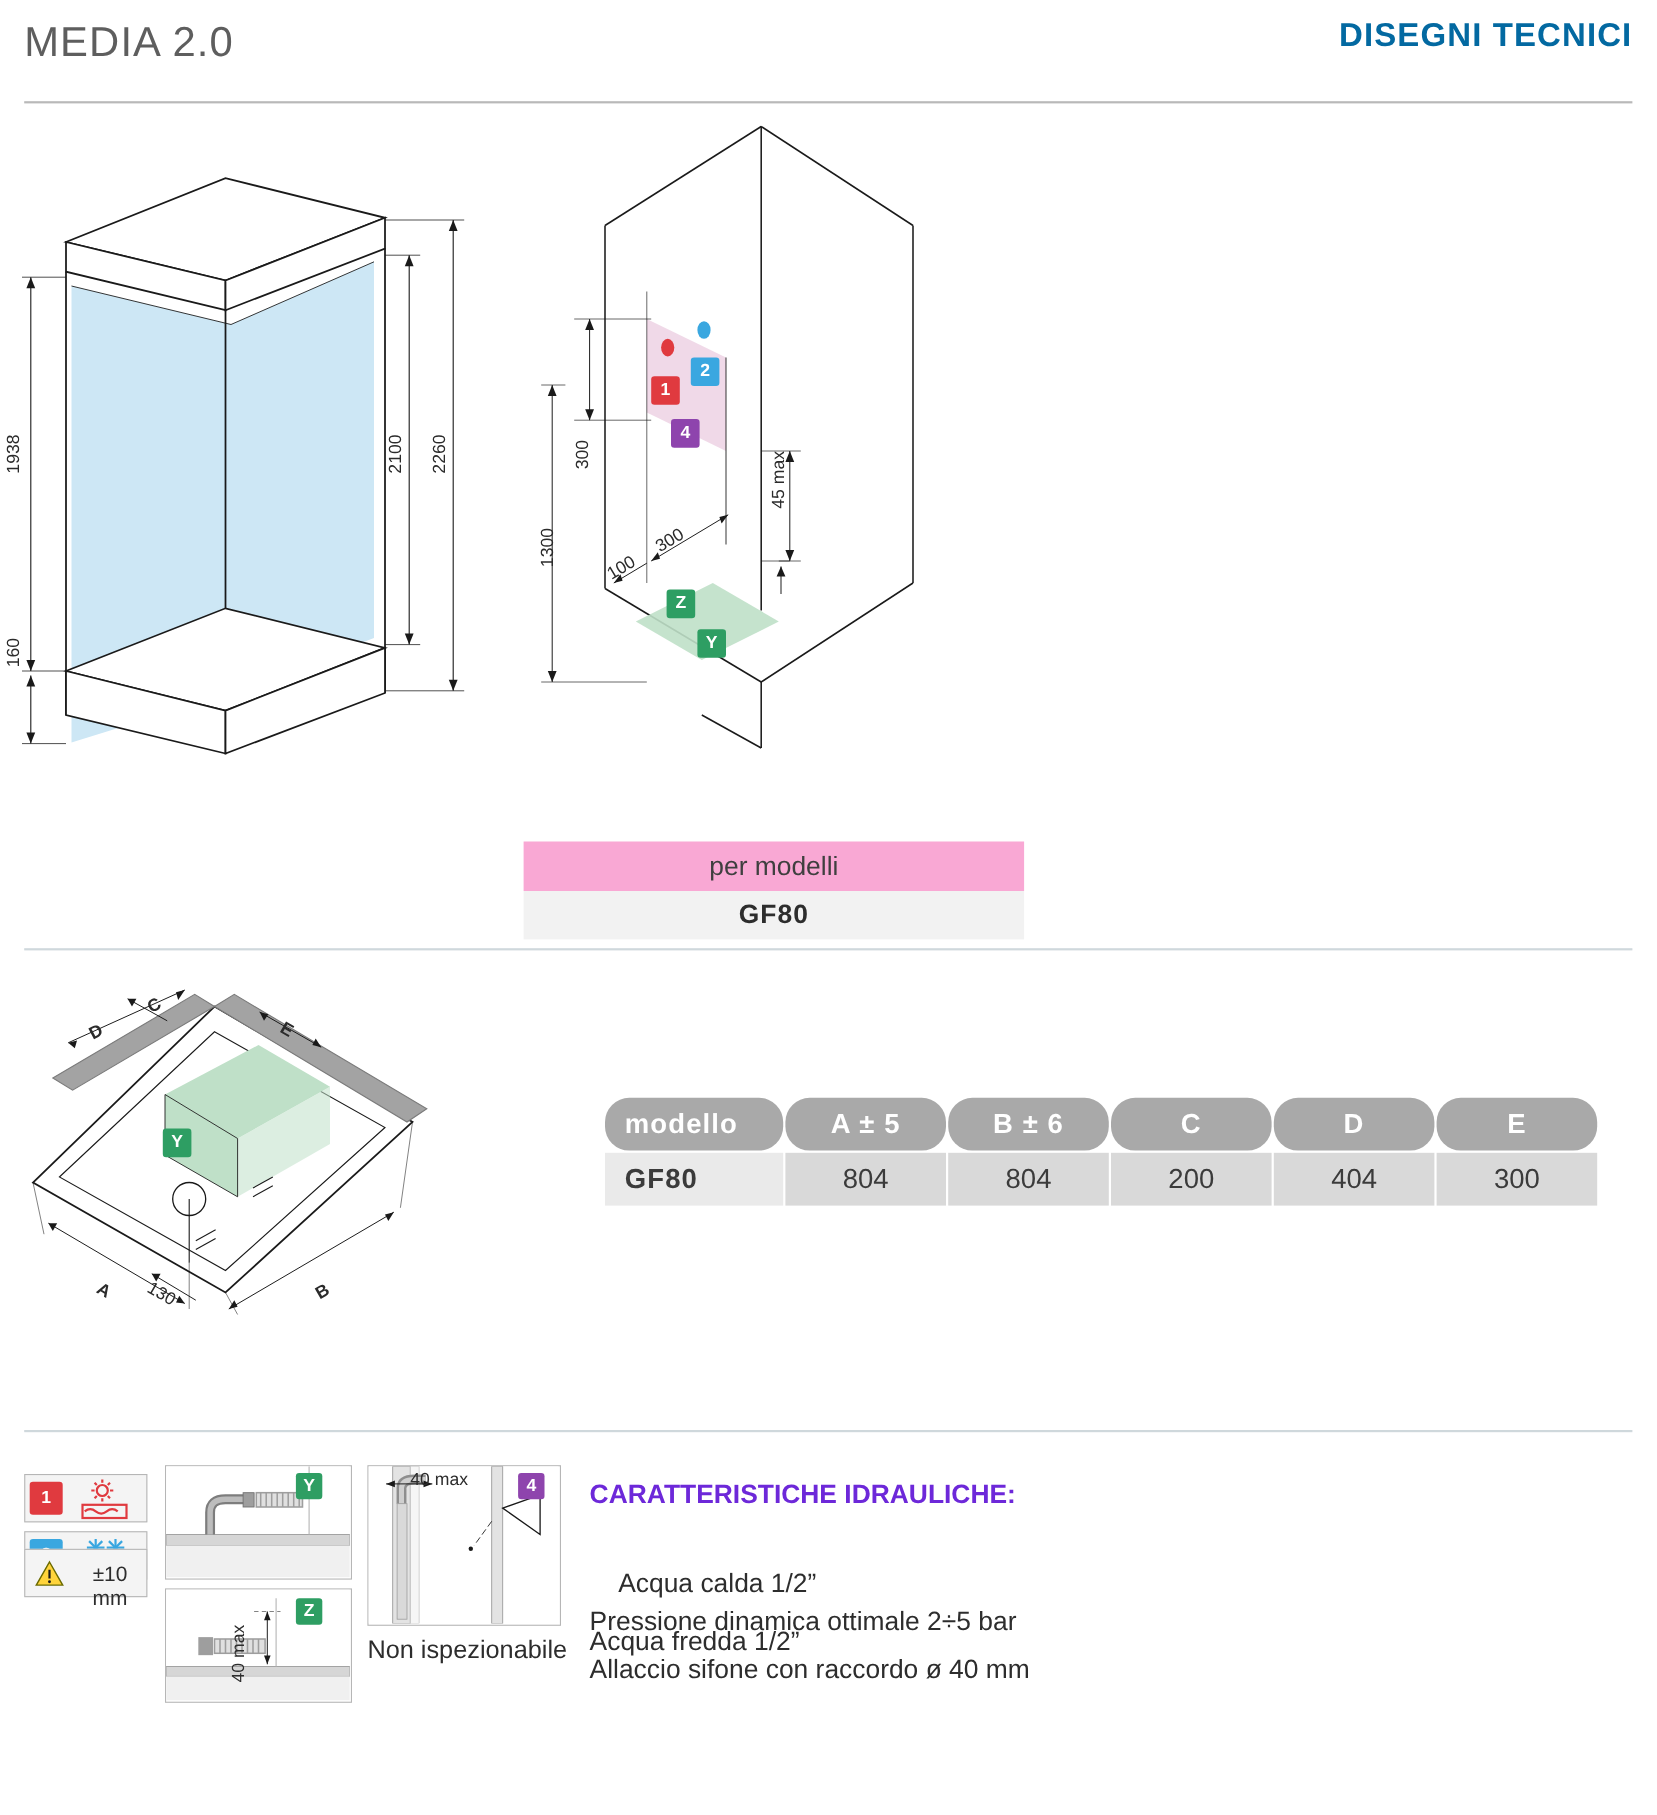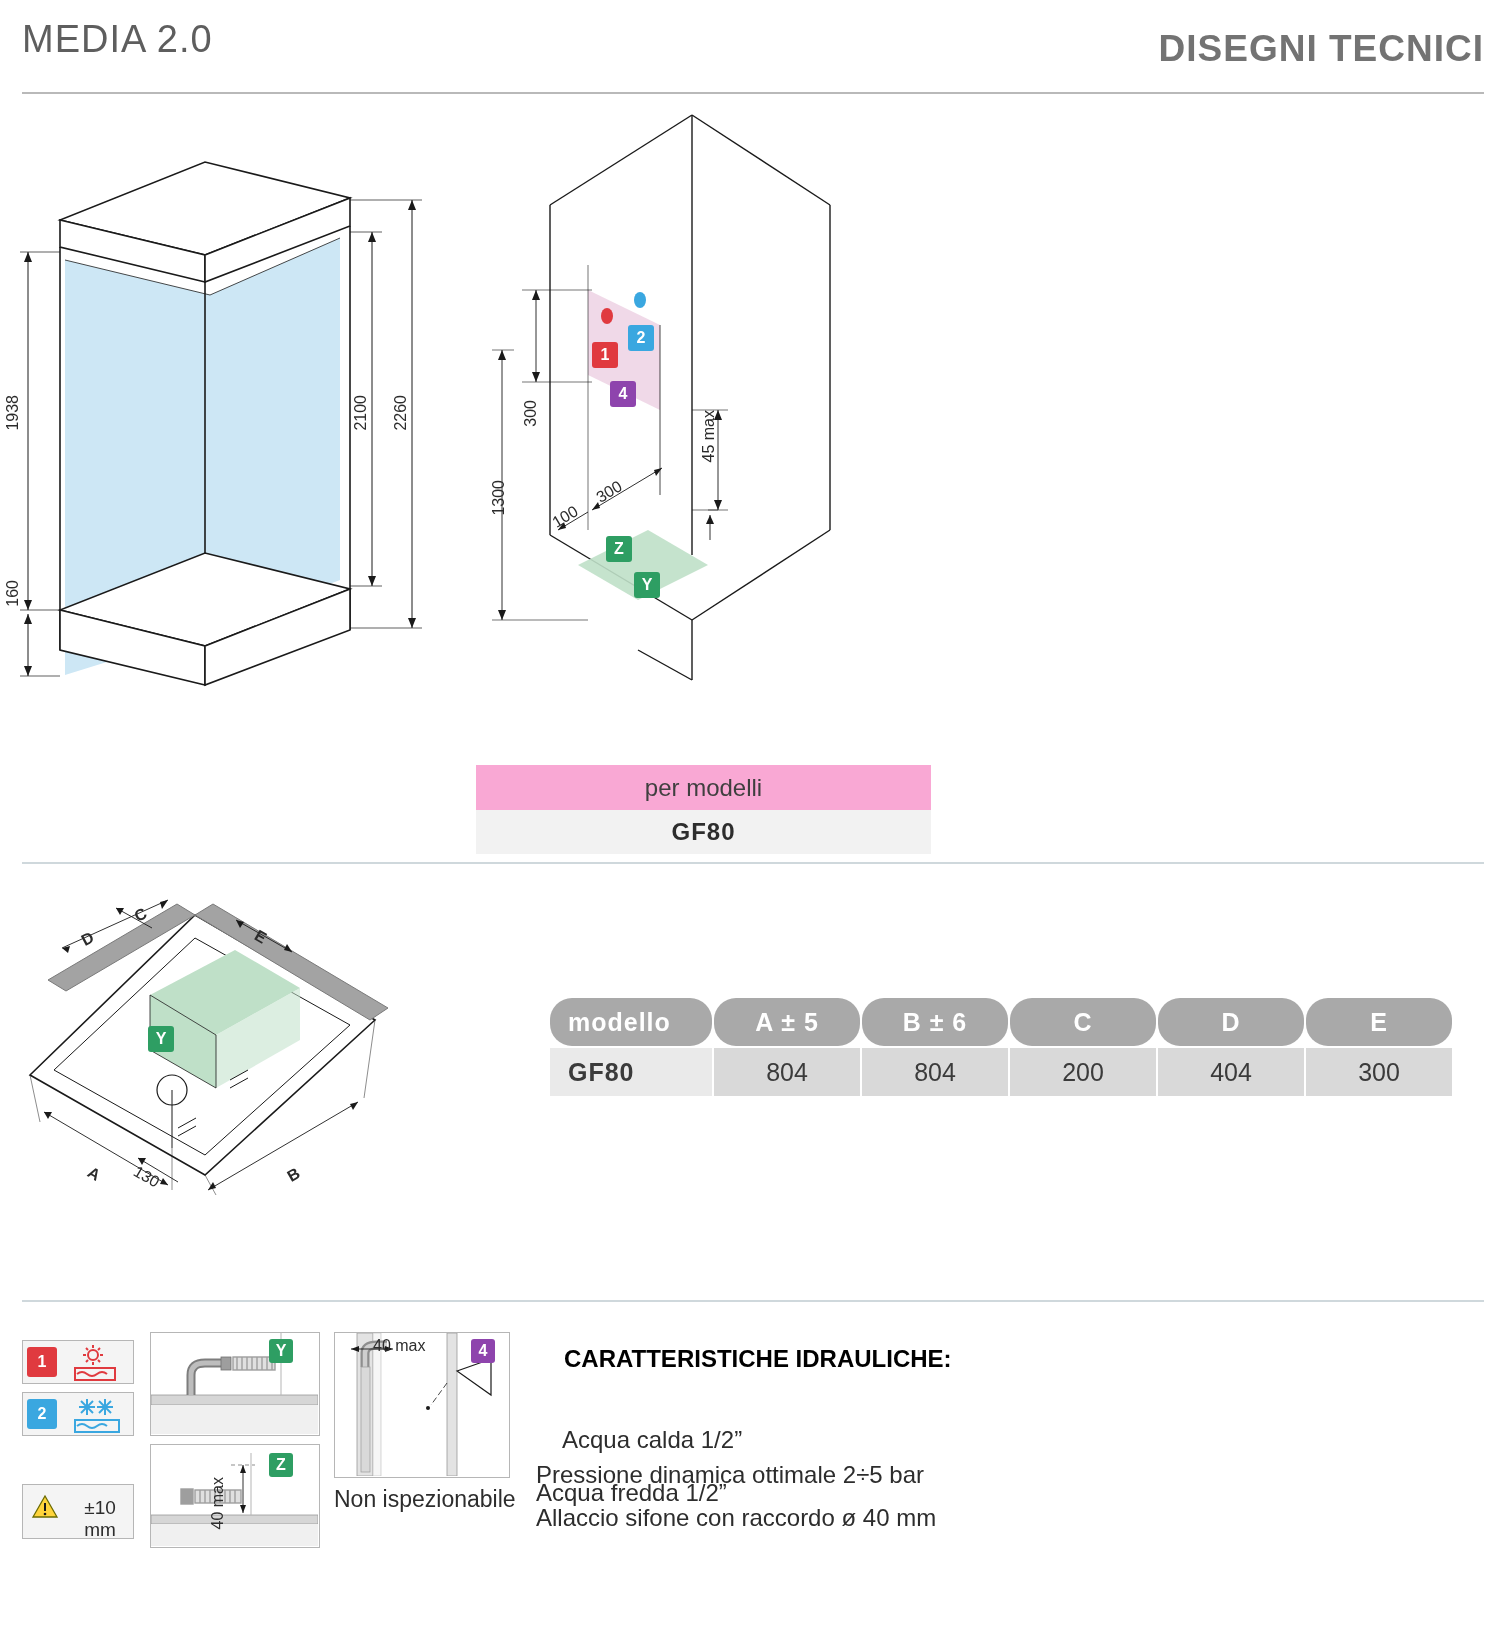--- a/index.html
+++ b/index.html
@@ -13,21 +13,21 @@
   }
   .page { position:absolute; inset:0; }
 
   
   .hdr-title {
     position:absolute; left:22px; top:18px;
     font-size:38px; letter-spacing:1px; color:#5e5e5e; font-weight:400;
   }
   .hdr-right {
     position:absolute; right:22px; top:16px;
-    font-size:37px; font-weight:bold; color:#737373; letter-spacing:1px;margin-top:12px;
+    font-size:30px; font-weight:bold; color:#0369a1; letter-spacing:1px;
   }
   .hdr-rule {
     position:absolute; left:22px; top:92px; width:1462px; height:2px;
     background:#b9b9b9;
   }
 
   
   .dim-label {
     position:absolute; font-size:16px; color:#2b2b2b; font-family:"Liberation Sans", sans-serif;
   }
@@ -63,21 +63,21 @@
   .tbl th { background:#a9a9a9; color:#fff; font-weight:bold; letter-spacing:1px;border-radius:22px; }
   .tbl th:first-child { text-align:left; padding-left:18px; }
   .tbl td { background:#d9d9d9; }
   .tbl td:first-child { background:#eaeaea; text-align:left; padding-left:18px; font-weight:bold; letter-spacing:1px; }
   .w-first { width:162px; } .w-col { width:146px; }
 
   
   .legend-box { position:absolute; border:1.5px solid #b6b6b6; background:#f4f4f4; }
   .leg-label { position:absolute; font-size:19px; color:#2d2d2d;text-align:center; }
 
-  .spec-title { position:absolute; left:564px; top:1345px; font-size:24px; font-weight:bold; color:#000000; }
+  .spec-title { position:absolute; left:536px; top:1345px; font-size:24px; font-weight:bold; color:#6d28d9; }
   .spec-line { position:absolute; left:536px; font-size:24px; color:#2d2d2d; }
 
   svg { display:block; }
   .sv { position:absolute; }
 </style>
 </head>
 <body>
 
 <div class="page">
 
@@ -324,21 +324,21 @@
           <line x1="14" y1="17" x2="26" y2="5"></line>
         <line x1="38" y1="3" x2="38" y2="19"></line>
           <line x1="30" y1="11" x2="46" y2="11"></line>
         <line x1="32" y1="5" x2="44" y2="17"></line>
           <line x1="32" y1="17" x2="44" y2="5"></line>
         <rect x="8" y="24" width="44" height="12" stroke="#3aa7e0"></rect>
         <path d="M10 30 q5 -4 10 0 q5 4 10 0 q5 -4 10 0" stroke="#3aa7e0"></path>
       </g>
     </svg>
   </div>
-  <div class="legend-box" style="left:22px; top:1484px; width:112px; height:55px;">
+  <div class="legend-box" style="left:22px; top:1408px; width:112px; height:44px;">
     <svg class="sv" style="left:8px; top:9px;" width="28" height="26" viewBox="0 0 28 26">
       <polygon points="14,2 26,23 2,23" fill="#ffd43b" stroke="#6b6b00" stroke-width="1.3"></polygon>
       <line x1="14" y1="9" x2="14" y2="17" stroke="#1a1a1a" stroke-width="2"></line>
       <circle cx="14" cy="20" r="1.3" fill="#1a1a1a"></circle>
     </svg>
     <div class="leg-label" style="left:44px; top:12px;">±10 mm</div>
   </div>
 
   <div class="legend-box" style="left:150px; top:1332px; width:170px; height:104px; background:#ffffff;">
     <svg class="sv" style="left:0; top:0;" width="167" height="101" viewBox="0 0 167 101">

